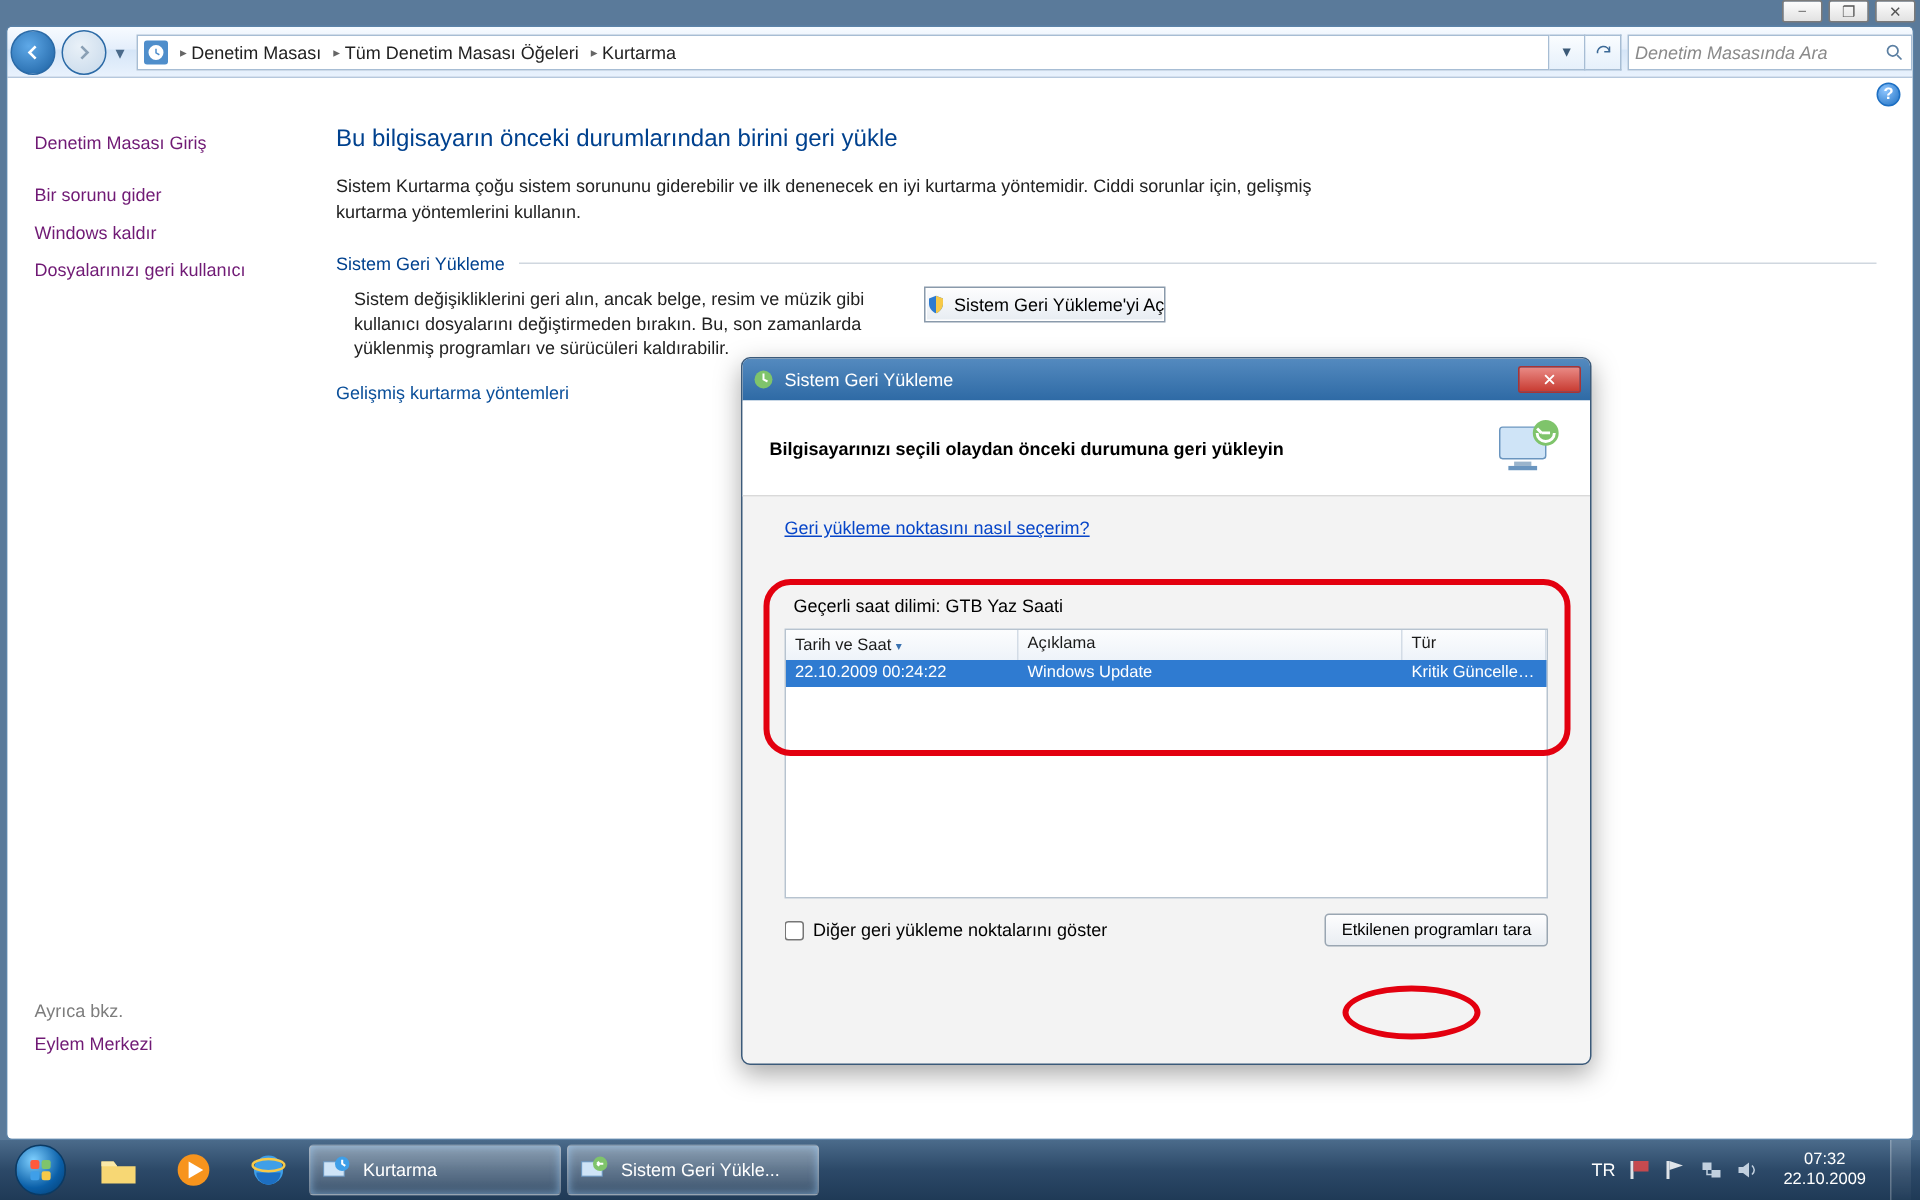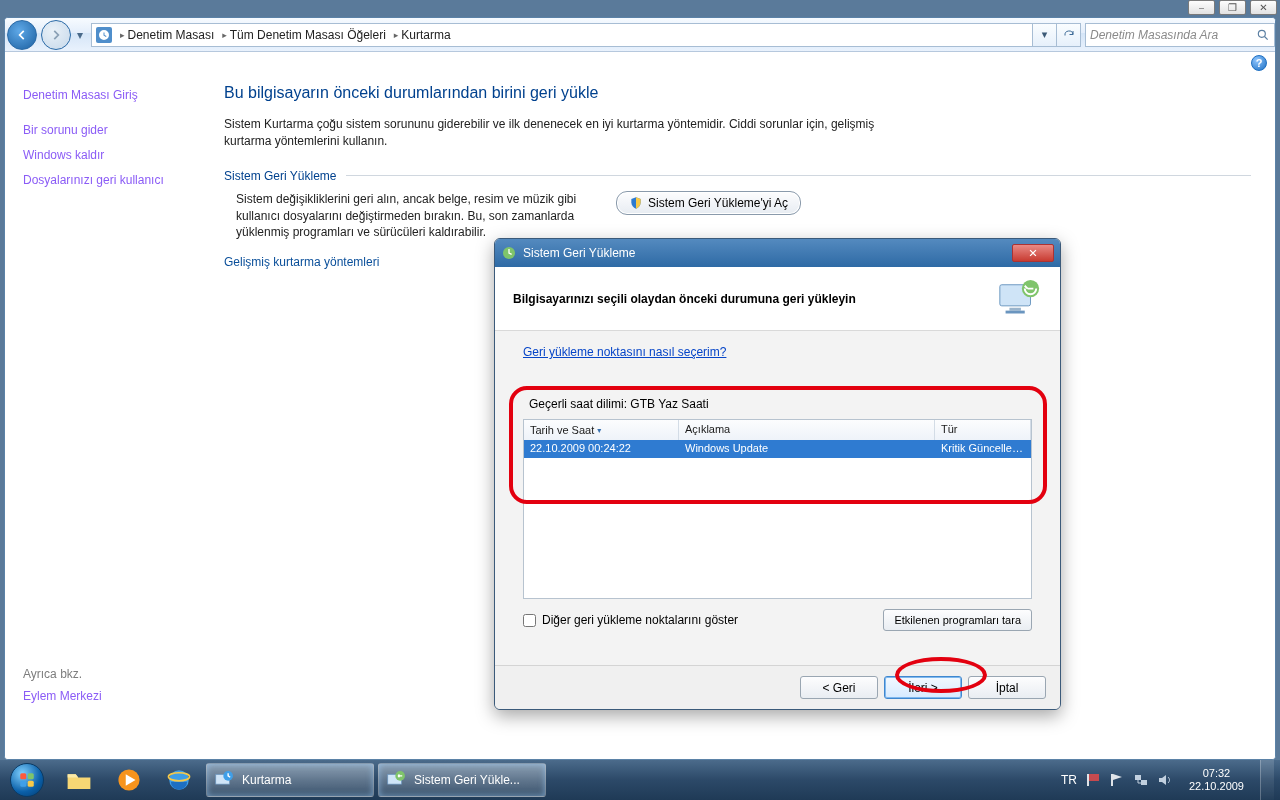--- a/index.html
+++ b/index.html
@@ -37,32 +37,32 @@
   .searchbox .mag { margin-left:auto; width:14px; height:14px; }
   
   .helprow { height:22px; display:flex; justify-content:flex-end; align-items:center; padding-right:8px;
     background:#fff;}
   .helpball { width:16px; height:16px; border-radius:50%;
     background:radial-gradient(circle at 35% 30%,#8fc6ff,#1d6fc2); border:1px solid #1d6fc2;
     display:flex; align-items:center; justify-content:center; color:#fff; font-size:11px; font-weight:bold;}
   
   .body { position:absolute; top:56px; left:0; right:0; bottom:0; display:flex; background:#fff;}
   .sidebar { width:205px; padding:14px 12px 0 18px; font-size:12px; border-right:0;}
-  .sidebar a { display:block; color:#8b5cf6; text-decoration:none; margin-bottom:11px; cursor:pointer;}
+  .sidebar a { display:block; color:#701a75; text-decoration:none; margin-bottom:11px; cursor:pointer;}
   .sidebar .also { margin-top:480px; color:#7d7d7d; font-size:12px;}
   .content { flex:1; padding:10px 24px 0 14px; font-size:12px; color:#222;}
   .content h1 { font-size:16px; font-weight:normal; color:#00418e; margin-bottom:14px;}
   .content p.lead { max-width:680px; line-height:1.45; margin-bottom:18px;}
   .fieldset { border:0; position:relative; margin-bottom:10px;}
   .legend { color:#00418e; font-size:12px; padding-right:6px; background:#fff;}
   .legrow { display:flex; align-items:center; gap:4px;}
   .legline { flex:1; height:1px; background:#d0d7df;}
   .fieldbody { display:flex; margin:8px 0 0 12px;}
   .fieldbody p { max-width:380px; line-height:1.4;}
-  .openbtn { height:24px; padding:0 12px; border:1px solid #8a9aab; border-radius:11px;
+  .openbtn { height:24px; padding:0 0; border:1px solid #8a9aab; border-radius:0;
     background:linear-gradient(#fdfdfe,#e7ecf2); font-size:12px; display:flex; align-items:center; gap:5px;
     box-shadow:0 0 0 1px #fff inset; cursor:pointer;}
   .shield { width:14px; height:14px; }
   .advlink { color:#0a4f9a; margin:14px 0 0 0; cursor:pointer;}
   
   .wizard { position:absolute; left:494px; top:238px; width:567px; height:472px;
     border:1px solid #3b5a7a; border-radius:6px; background:#f3f3f3;
     box-shadow:0 6px 18px rgba(0,0,0,.35); overflow:hidden;}
   .wiz-title { height:28px; background:linear-gradient(#548abf,#2e6aa5);
     display:flex; align-items:center; color:#fff; font-size:12px; padding:0 6px;}
@@ -298,25 +298,20 @@
 
     <div class="chkrow">
       <input type="checkbox" style="">
       <span>Diğer geri yükleme noktalarını göster</span>
       <button class="scanbtn">Etkilenen programları tara</button>
     </div>
   </div>
 
   <div class="redbox rb1"></div>
 
-  <div class="wiz-foot">
-    <button class="wbtn">&lt; Geri</button>
-    <button class="wbtn primary">İleri &gt;</button>
-    <button class="wbtn">İptal</button>
-  </div>
   <div class="redoval" style="left:400px; top:418px;"></div>
 </div>
 
 <div class="taskbar">
   <div class="start">
     <div class="orb">
       <svg viewBox="0 0 24 24">
           <g fill="#fff">
             <rect x="3" y="3" width="8" height="8" rx="2" fill="#ff5a3c"></rect>
             <rect x="13" y="3" width="8" height="8" rx="2" fill="#7fc46b"></rect>

